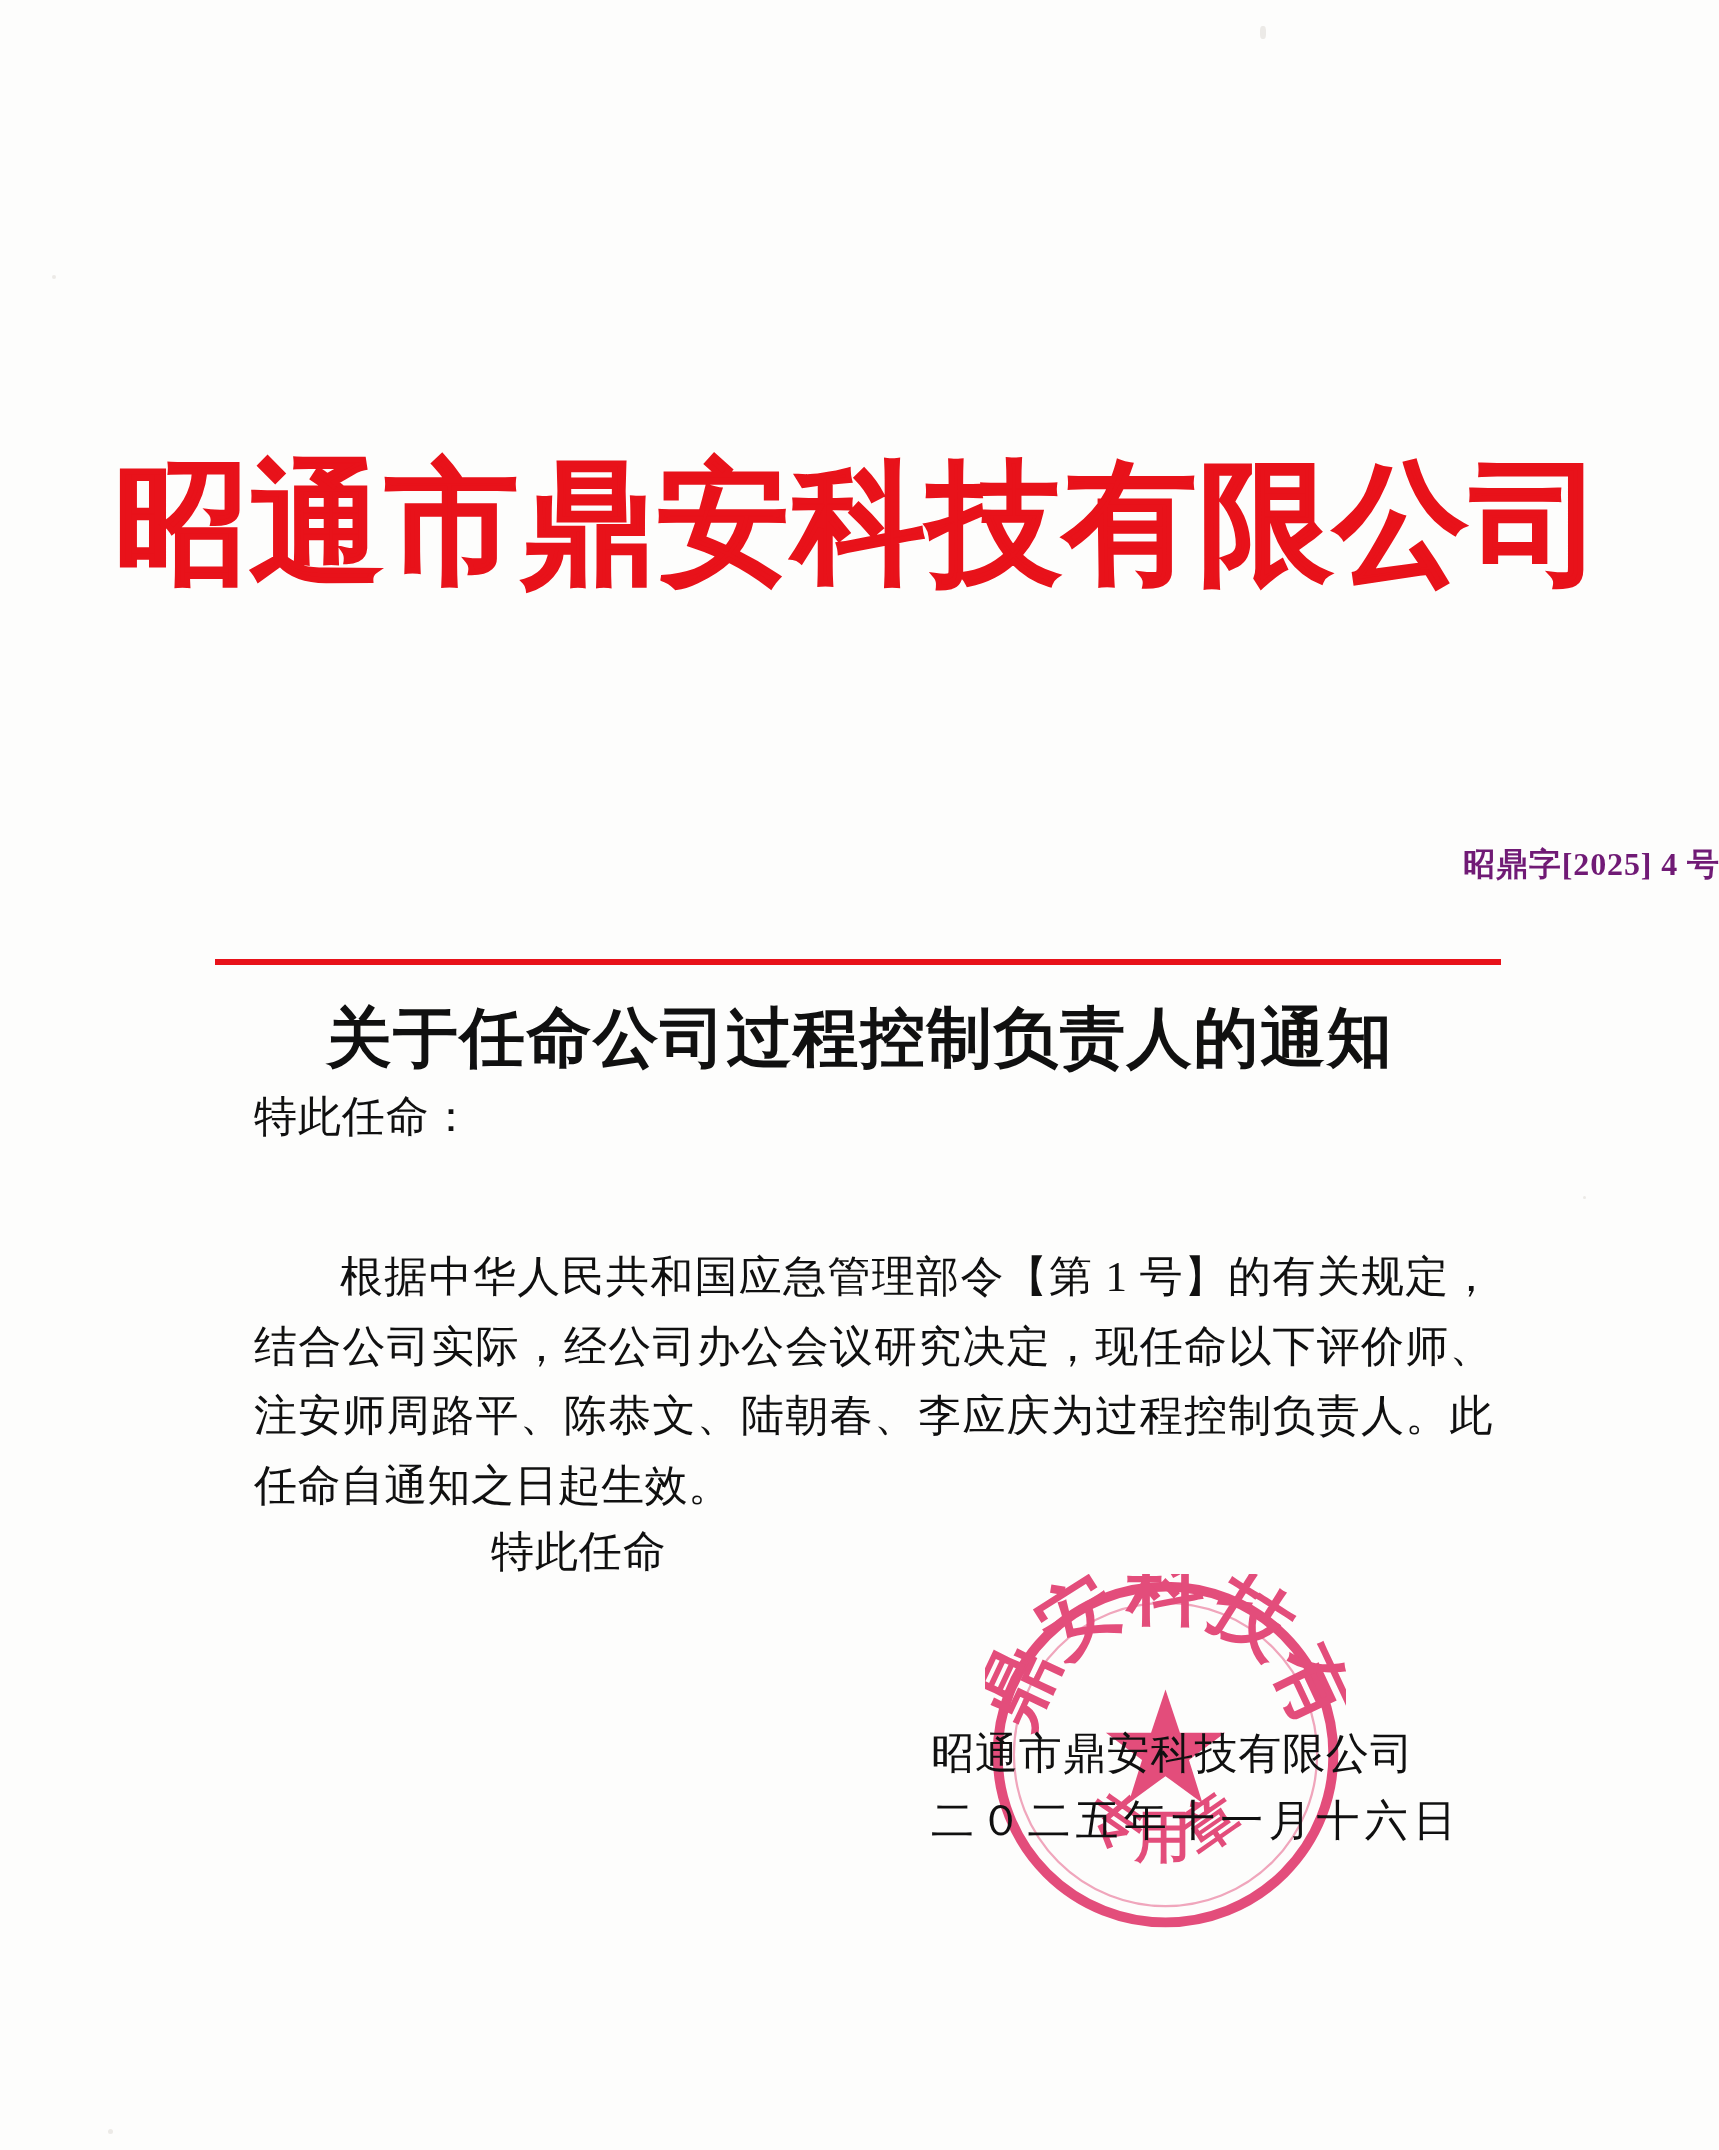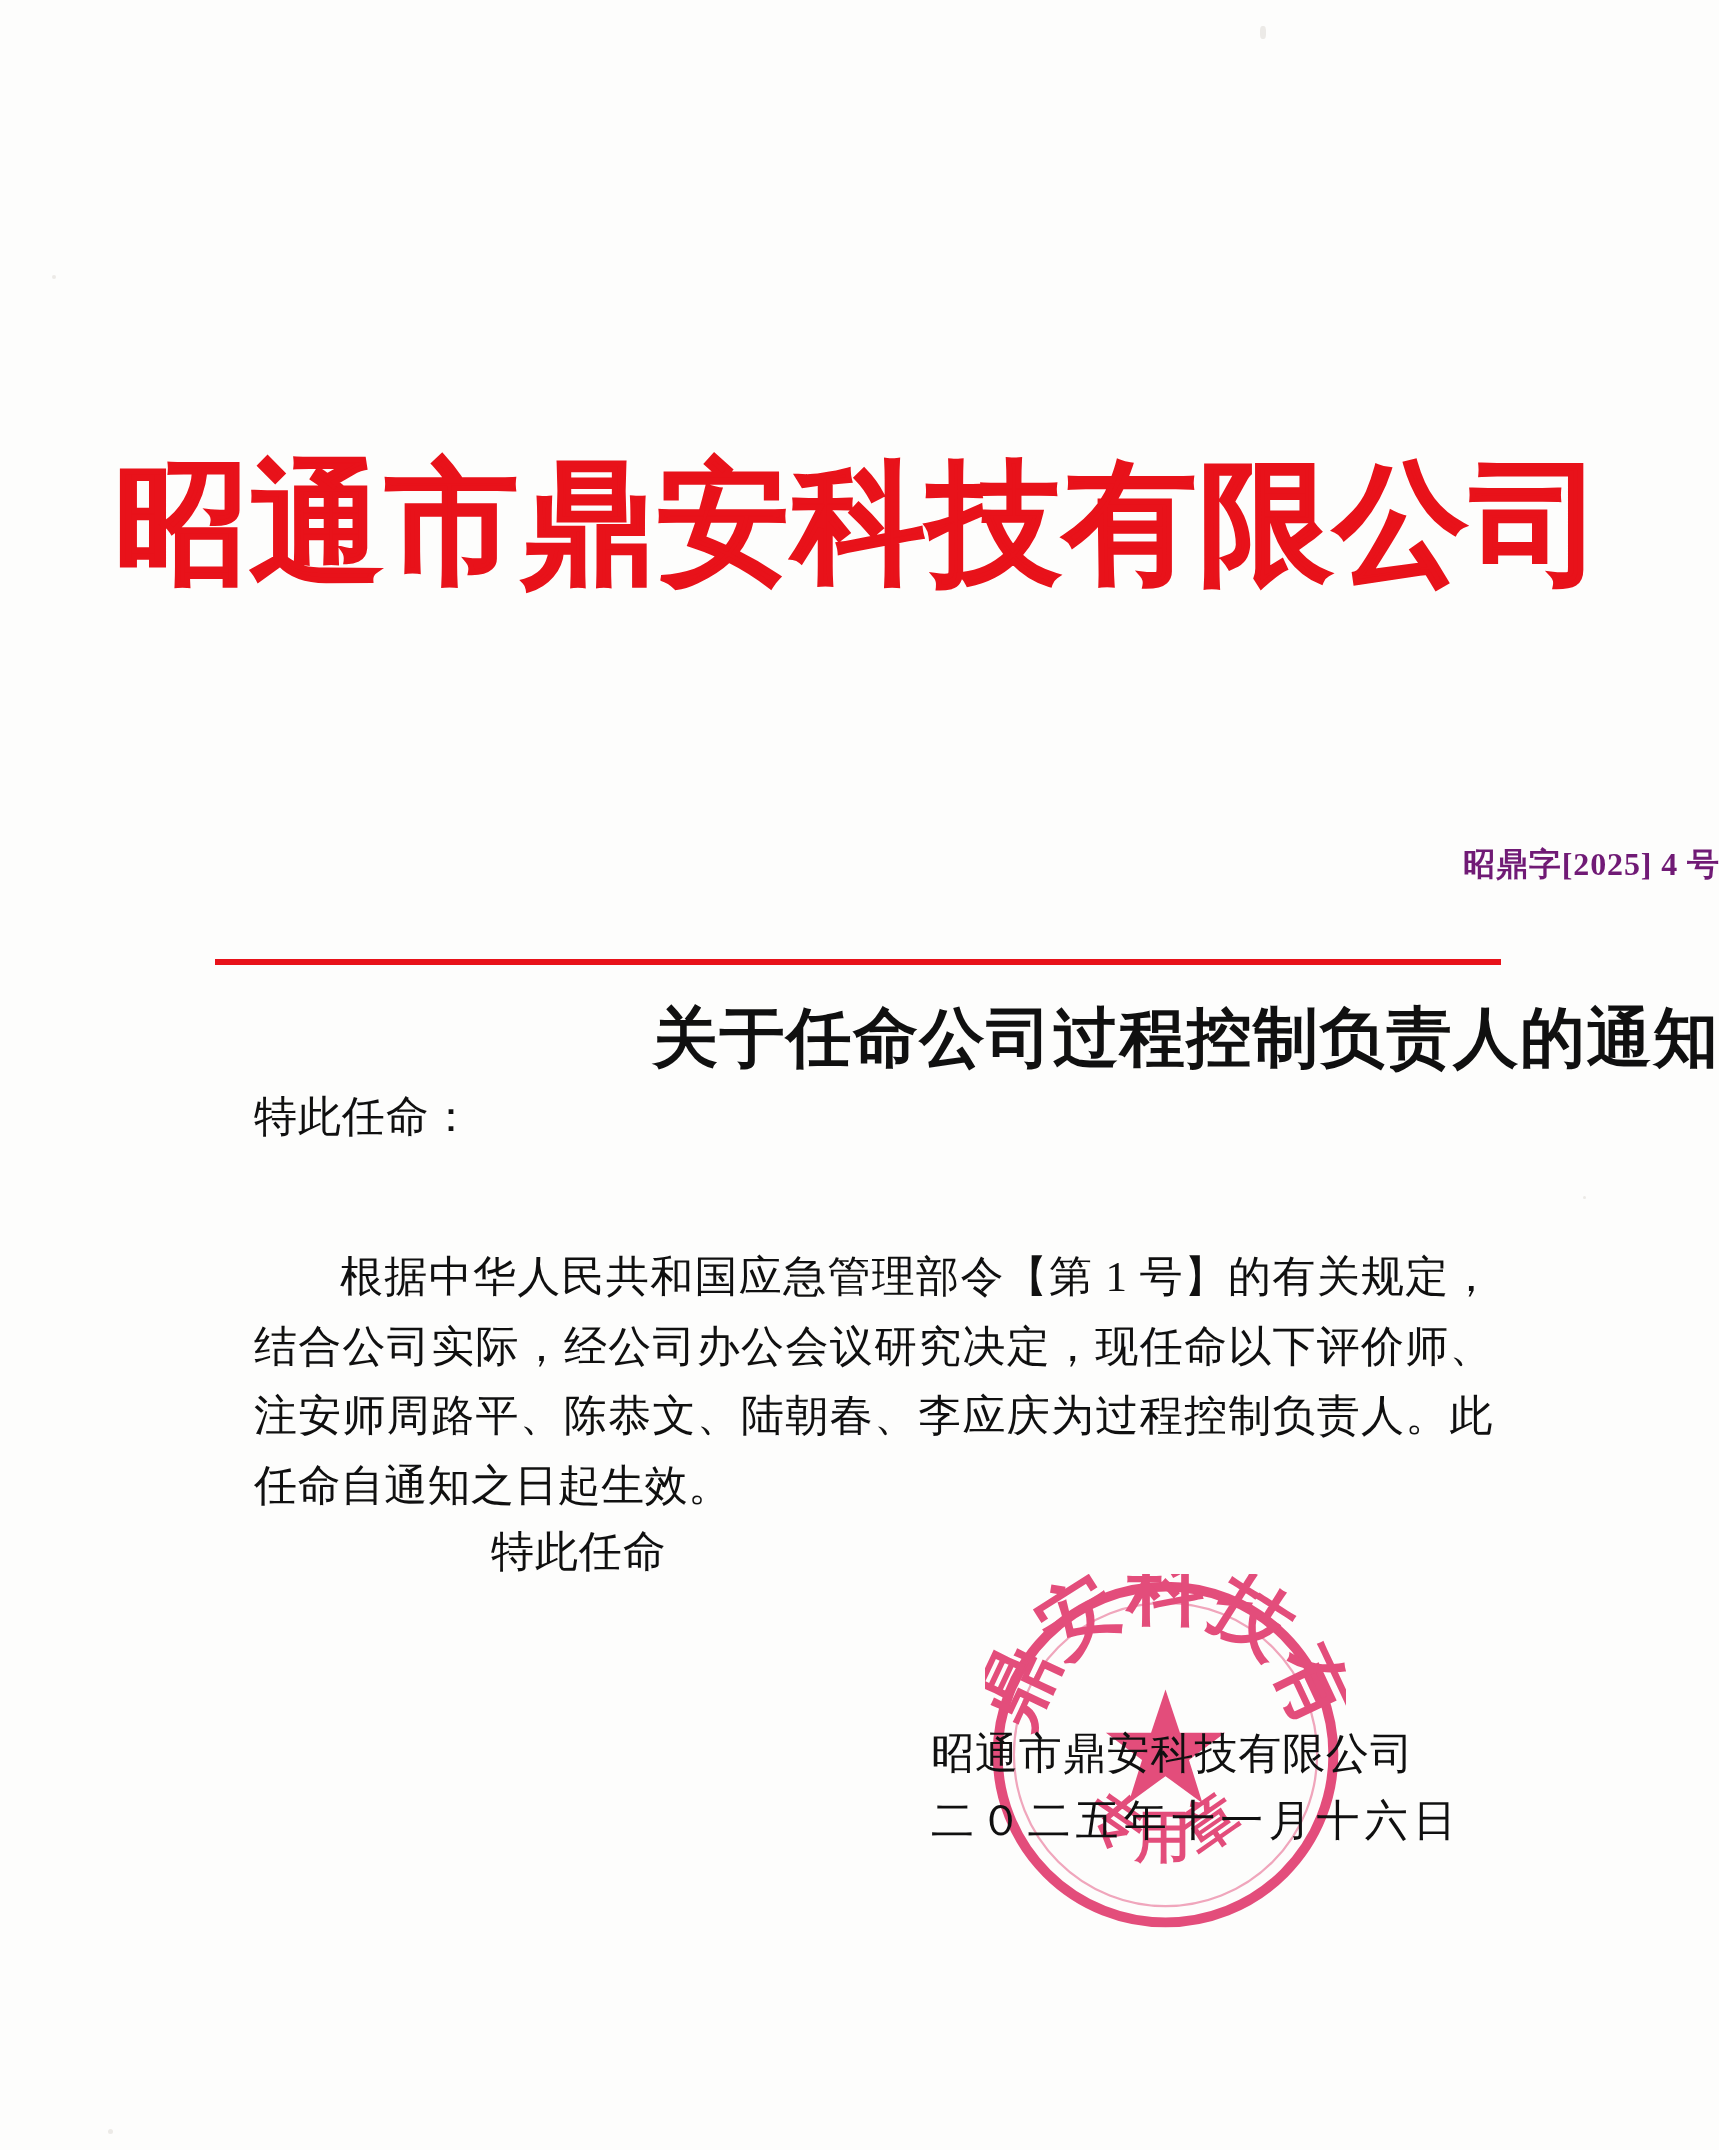--- a/index.html
+++ b/index.html
@@ -64,21 +64,21 @@
     width: 1286px;
     height: 6px;
     background: #e8121a;
   }
 
   .title {
     position: absolute;
     top: 994px;
     left: 0;
     width: 100%;
-    text-align: right;
+    text-align: center;
     font-family: "DejaVu Serif", "Liberation Serif", serif;
     font-weight: 700;
     font-size: 65px;
     color: #101010;
     letter-spacing: 1.7px;
   }
 
   .salutation {
     position: absolute;
     top: 1088px;

